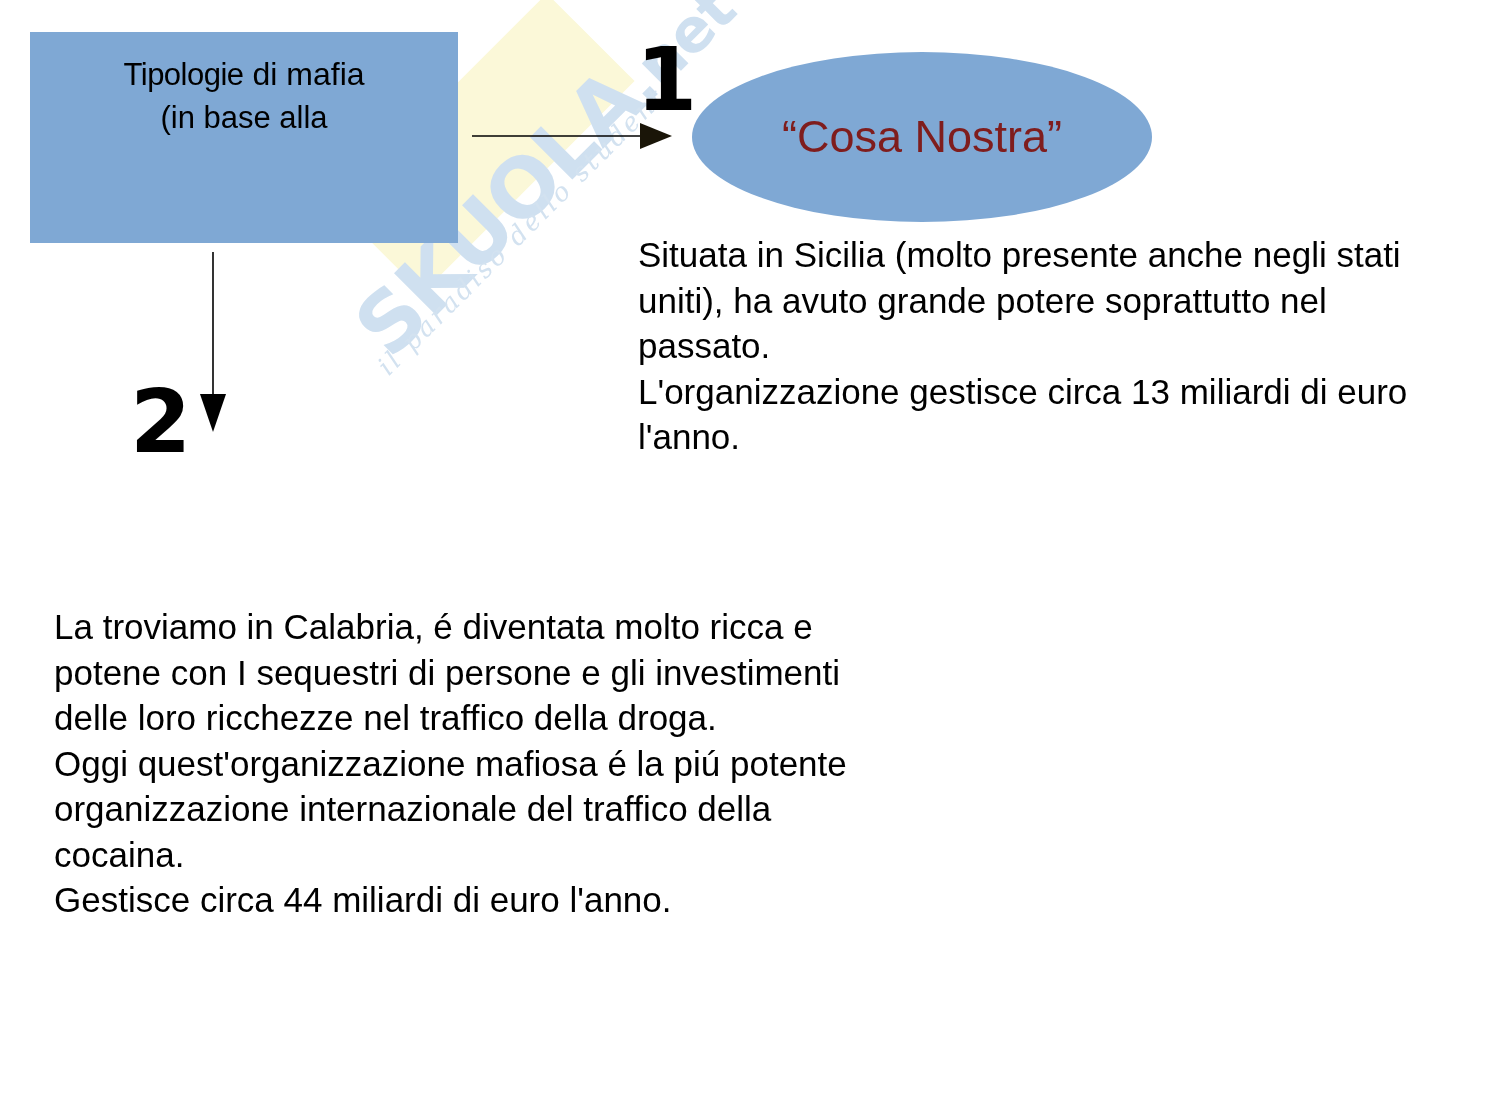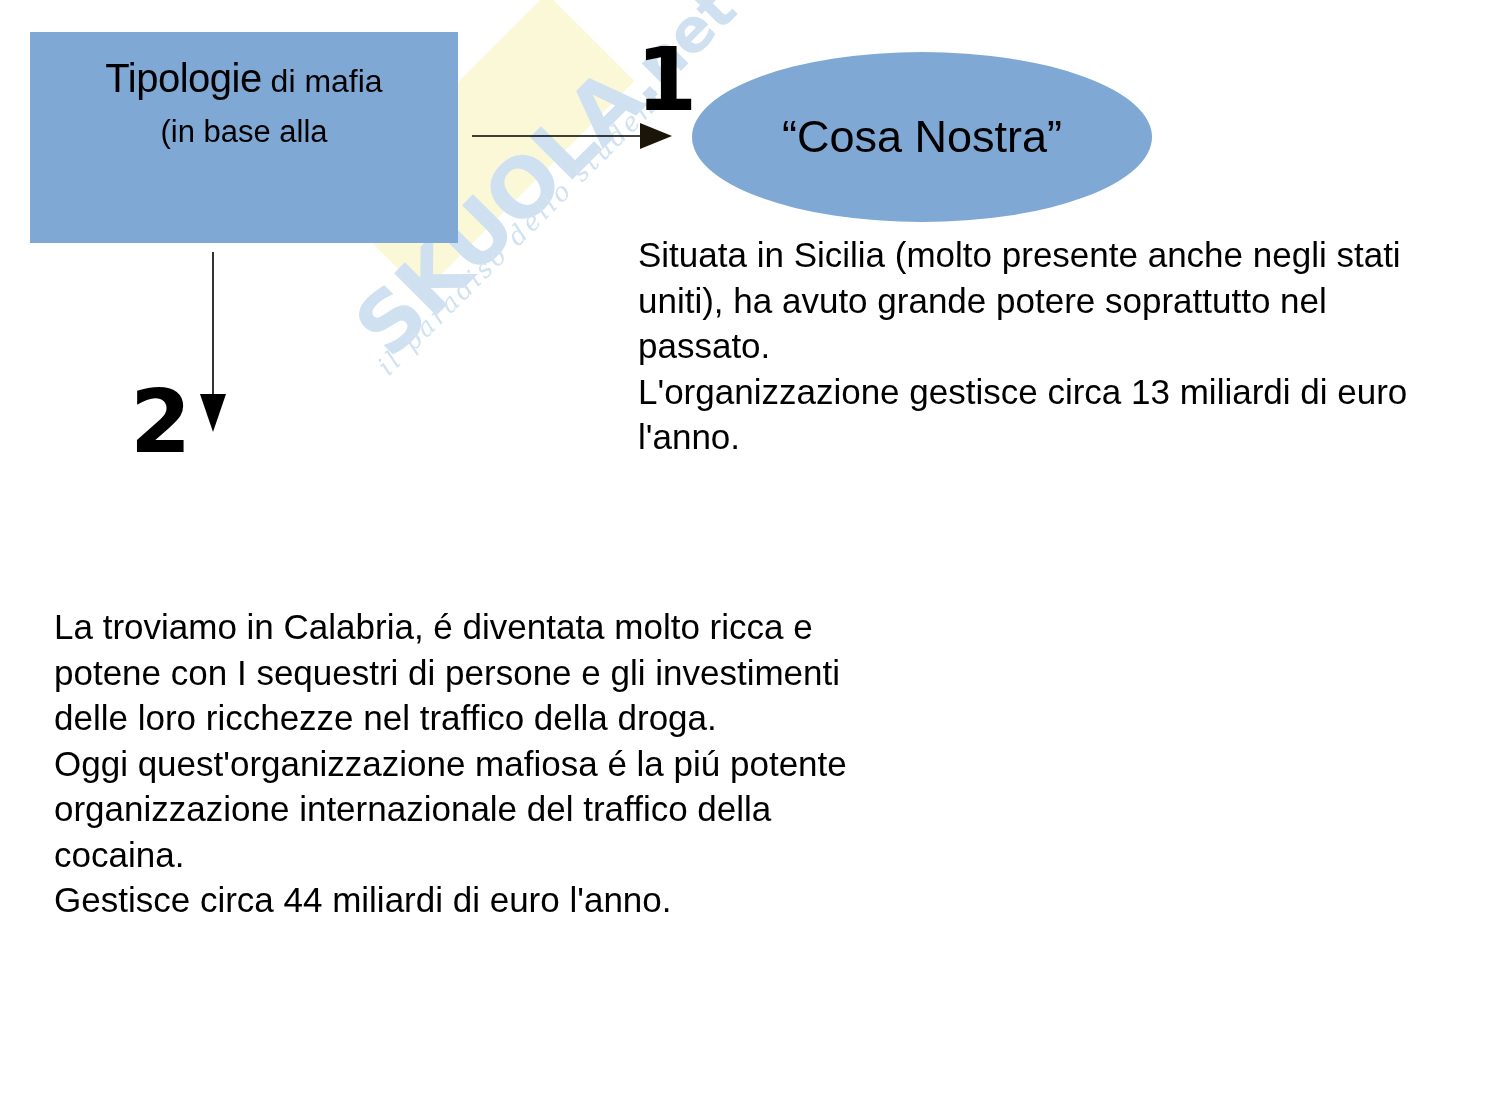--- a/index.html
+++ b/index.html
@@ -92,49 +92,49 @@
     box-sizing: border-box;
     padding-top: 26px;
   }
   #title-box .tline1 {
     text-align: center;
     white-space: nowrap;
     line-height: 1.0;
     color: #000000;
   }
   #title-box .t-big {
-    font-size: 40px;
+    font-size: 31px;
     letter-spacing: -0.5px;
   }
   #title-box .t-small {
     font-size: 32px;
   }
   #title-box .tline2,
   #title-box .tline3 {
     text-align: center;
     font-size: 31px;
     line-height: 1.22;
     color: #000000;
     white-space: nowrap;
   }
-  #title-box .tline2 { margin-top: 15px; }
+  #title-box .tline2 { margin-top: 9px; }
 
   
   .oval {
     position: absolute;
     background: #7fa8d4;
     border-radius: 50%;
     display: flex;
     align-items: center;
     justify-content: center;
     z-index: 4;
   }
   .oval .oval-label {
     font-size: 45px;
-    color: #000000;
+    color: #7f1d1d;
     white-space: nowrap;
     text-align: center;
   }
   #oval-cosa-nostra {
     left: 692px;
     top: 52px;
     width: 460px;
     height: 170px;
   }
   #oval-ndrangheta {

